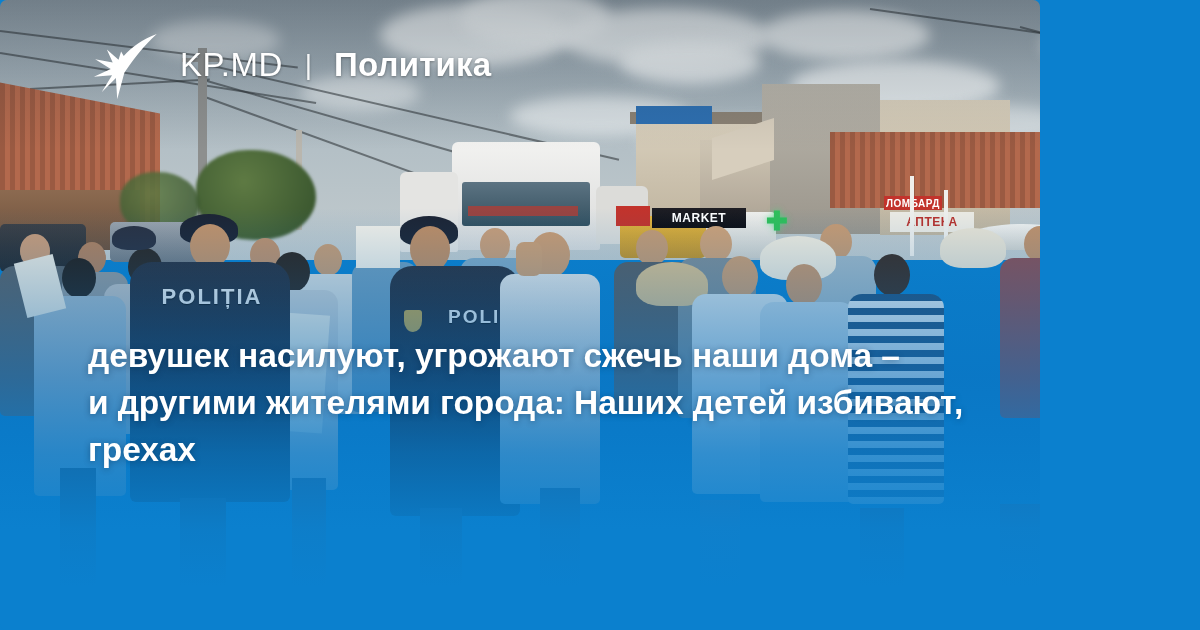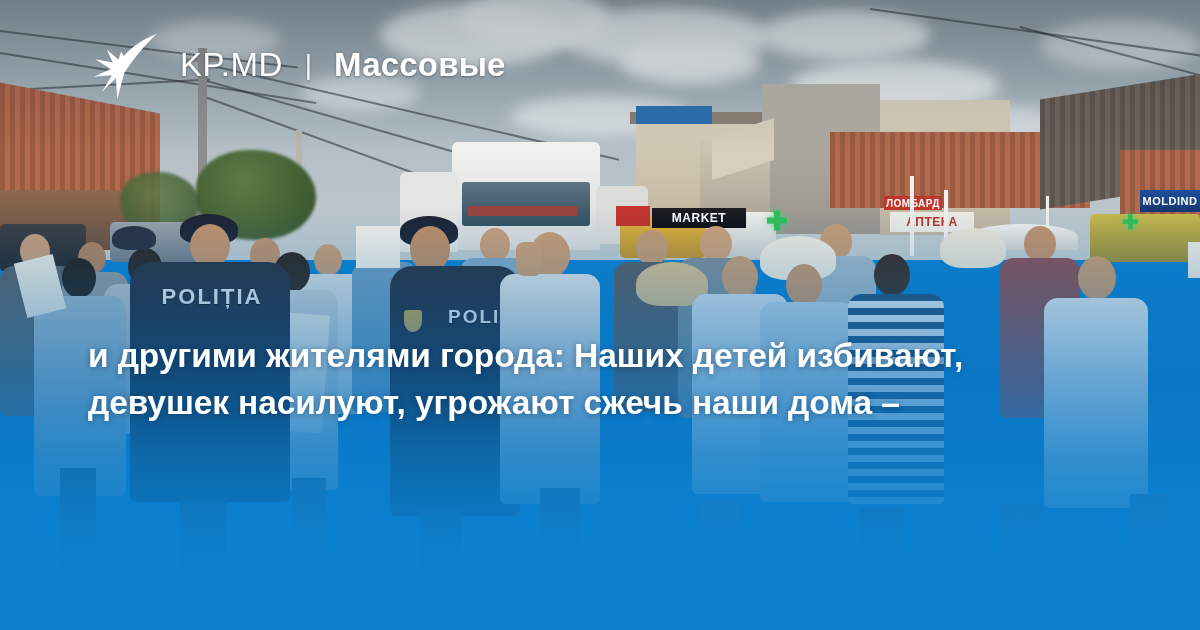--- a/index.html
+++ b/index.html
@@ -4,23 +4,24 @@
 <style>
   * { margin:0; padding:0; box-sizing:border-box; }
   html,body { width:1200px; height:630px; overflow:hidden; }
   body {
     font-family:"Liberation Sans", sans-serif;
     background:#0b80ce;
   }
 
   .card {
     position:relative;
-    width:1200px; height:630px;
+    width:1040px; height:630px;
     overflow:hidden;
     background:#0b80ce;
+    border-radius:7px;
   }
 
   
   .photo { position:absolute; inset:0; overflow:hidden; }
 
   
   .sky {
     position:absolute; left:0; top:0; width:1200px; height:260px;
     background:linear-gradient(180deg,#8c9aa4 0%,#9fadb6 28%,#b4c0c6 58%,#c2cbce 100%);
   }
@@ -321,22 +322,23 @@
   <div class="top-dim"></div>
   <div class="blue-wash"></div>
 
   <div class="header">
     <svg class="logo-bird" viewBox="0 0 100 108" aria-hidden="true">
       <path fill="#ffffff" d="M99 6 C78 14 60 26 48 40 L44 33 L40 46 L22 30 L31 50 L4 45 L28 60 L2 72 L30 70 L14 96 L36 74 L38 107 L49 66 C62 46 79 24 99 6 Z"></path>
     </svg>
     <div class="brandline">
       <span class="brand-name">KP.MD</span>
       <span class="brand-sep">|</span>
-      <span class="brand-section">Массовые</span>
+      <span class="brand-section">Политика</span>
     </div>
   </div>
 
   <div class="headline">
+    <div>девушек насилуют, угрожают сжечь наши дома –</div>
     <div>и другими жителями города: Наших детей избивают,</div>
-    <div>девушек насилуют, угрожают сжечь наши дома –</div>
+    <div>грехах</div>
   </div>
 
 </div>
 
 </body></html>

